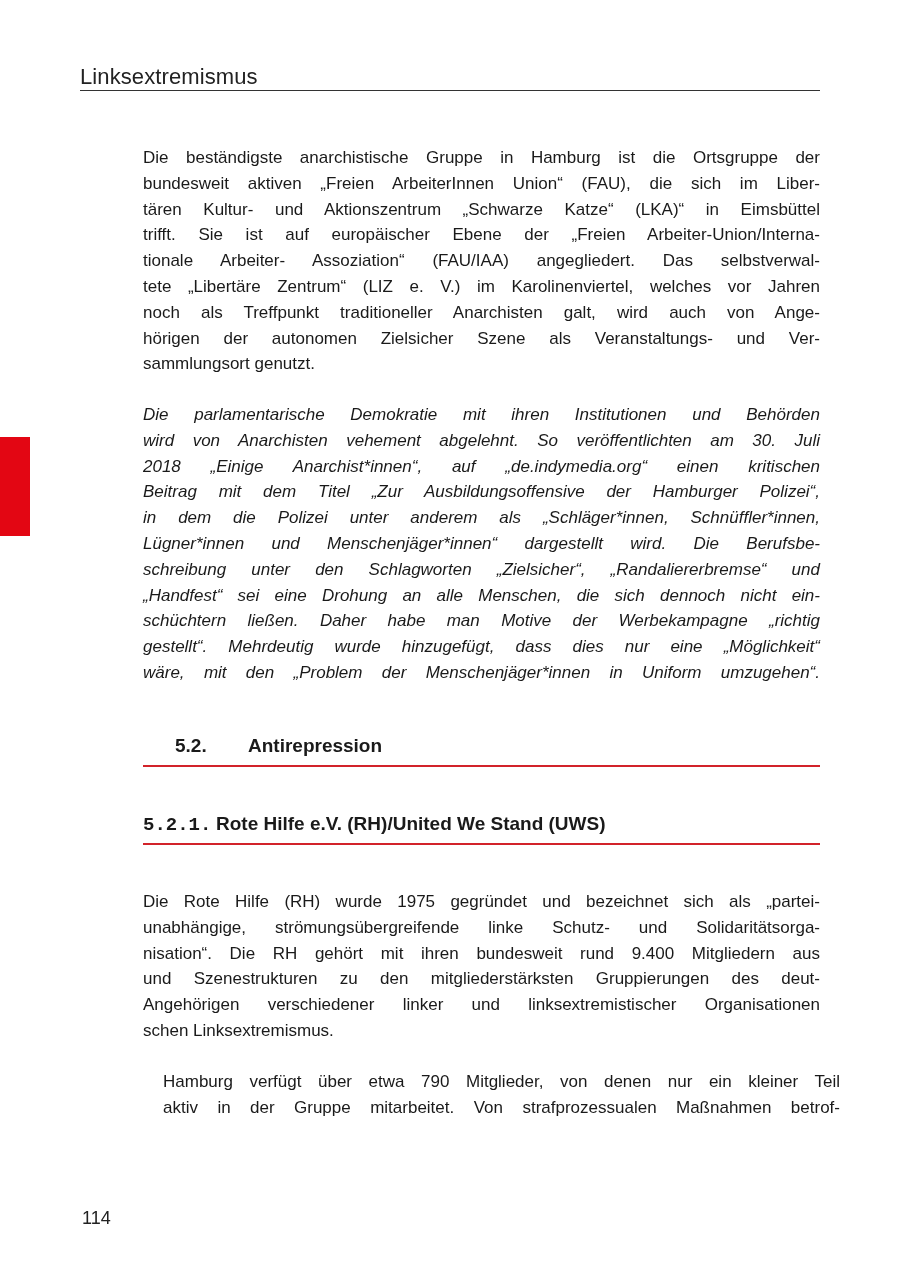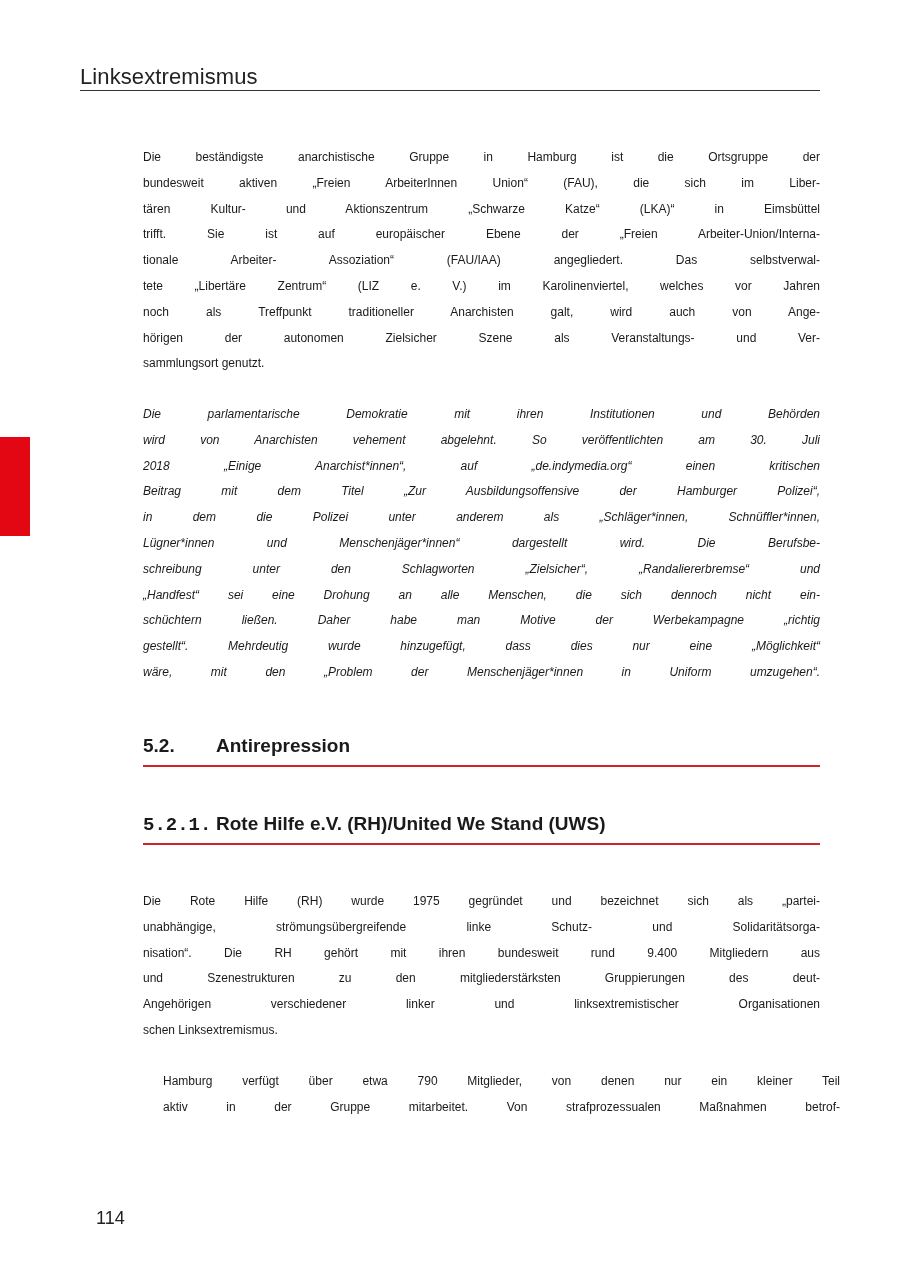--- a/index.html
+++ b/index.html
@@ -1,27 +1,27 @@
 <!DOCTYPE html>
 <html><head>
 <meta charset="utf-8">
 <style>
   html, body { margin: 0; padding: 0; background: #ffffff; }
   body { width: 900px; height: 1276px; position: relative; overflow: hidden;
          font-family: "Liberation Sans", sans-serif; color: #1a1a1a; }
   .running-head { position: absolute; left: 80px; top: 64px; font-size: 22px; color: #222; letter-spacing: 0.1px; }
   .head-rule { position: absolute; left: 80px; top: 90px; width: 740px; height: 1px; background: #333; }
   .red-tab { position: absolute; left: 0; top: 437px; width: 30px; height: 99px; background: #e30613; }
-  .para { position: absolute; left: 143px; width: 677px; font-size: 12px; line-height: 25.8px; }
+  .para { position: absolute; left: 143px; width: 677px; font-size: 17px; line-height: 25.8px; }
   .line { display: block; white-space: nowrap; text-align: justify; text-align-last: justify; height: 25.8px; }
   .line.last { text-align-last: left; }
   .heading { position: absolute; left: 143px; width: 677px; font-weight: bold; font-size: 19px; }
   .heading .num { display: inline-block; }
   .heading-rule { position: absolute; left: 143px; width: 677px; height: 2px; background: #d2232a; }
-  .page-num { position: absolute; left: 96px; top: 1208px; font-size: 18px; color: #222; }
+  .page-num { position: absolute; left: 82px; top: 1208px; font-size: 18px; color: #222; }
 </style>
 </head>
 <body>
 
 <div class="running-head">Linksextremismus</div>
 <div class="head-rule"></div>
 
 <div class="red-tab"></div>
 
 <div class="para" style="top:145px;">
@@ -44,21 +44,21 @@
   <span class="line">in dem die Polizei unter anderem als „Schläger*innen, Schnüffler*innen,</span>
   <span class="line">Lügner*innen und Menschenjäger*innen“ dargestellt wird. Die Berufsbe-</span>
   <span class="line">schreibung unter den Schlagworten „Zielsicher“, „Randaliererbremse“ und</span>
   <span class="line">„Handfest“ sei eine Drohung an alle Menschen, die sich dennoch nicht ein-</span>
   <span class="line">schüchtern ließen. Daher habe man Motive der Werbekampagne „richtig</span>
   <span class="line">gestellt“. Mehrdeutig wurde hinzugefügt, dass dies nur eine „Möglichkeit“</span>
   <span class="line">wäre, mit den „Problem der Menschenjäger*innen in Uniform umzugehen“.</span>
 </div>
 
 <div class="heading" style="top:735px;">
-  <span class="num" style="width:73px;">5.2.</span><span>Antirepression</span>
+  <span class="num" style="width:73px;margin-left:32px;">5.2.</span><span>Antirepression</span>
 </div>
 <div class="heading-rule" style="top:765px;"></div>
 
 <div class="heading" style="top:813px;">
   <span class="num" style="width:73px;font-family:Liberation Mono, monospace;">5.2.1.</span><span>Rote Hilfe e.V. (RH)/United We Stand (UWS)</span>
 </div>
 <div class="heading-rule" style="top:843px;"></div>
 
 <div class="para" style="top:889px;">
   <span class="line">Die Rote Hilfe (RH) wurde 1975 gegründet und bezeichnet sich als „partei-</span>

